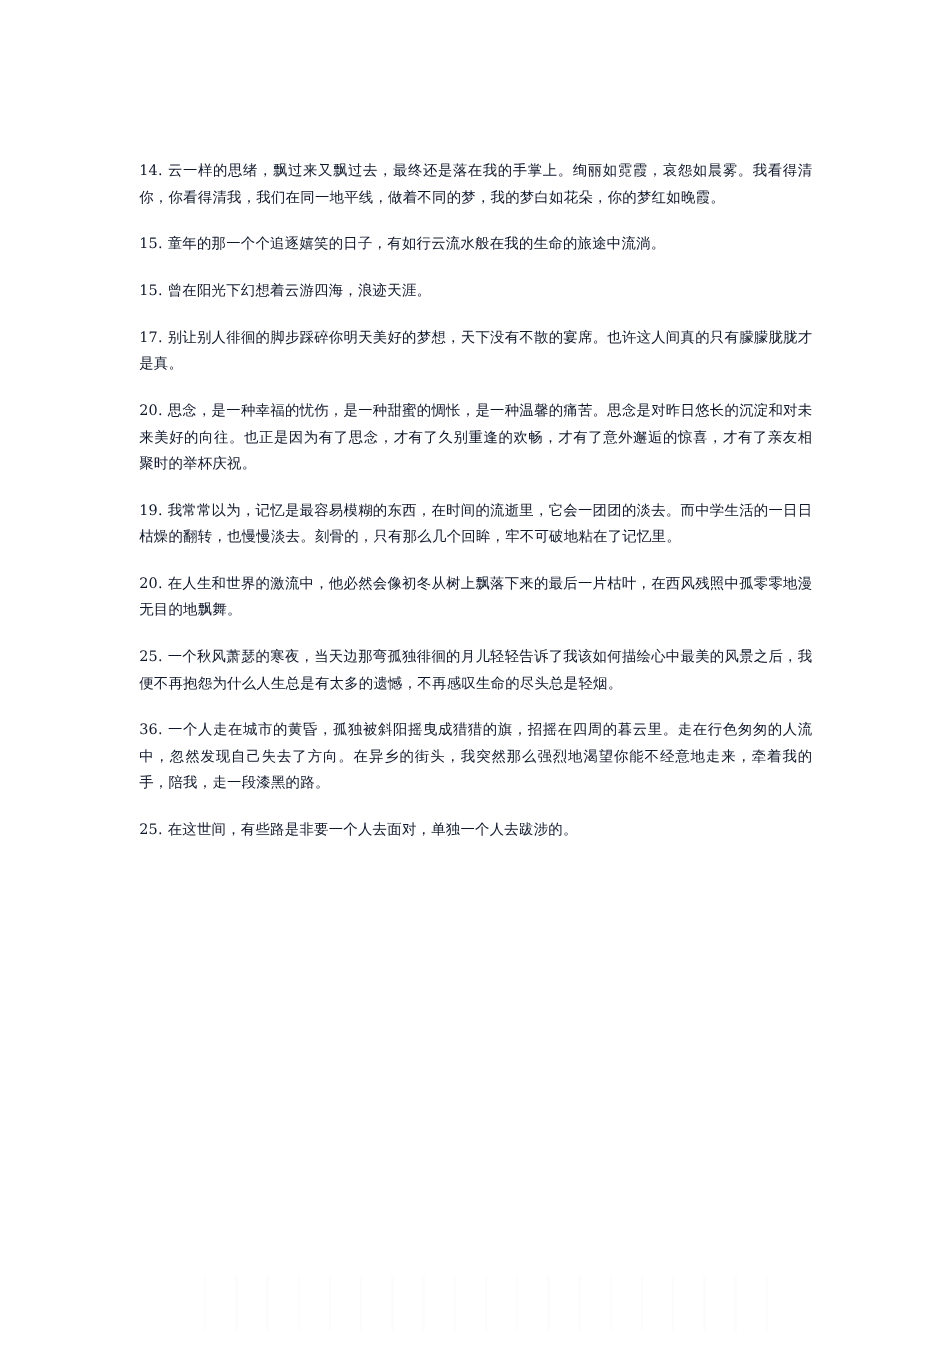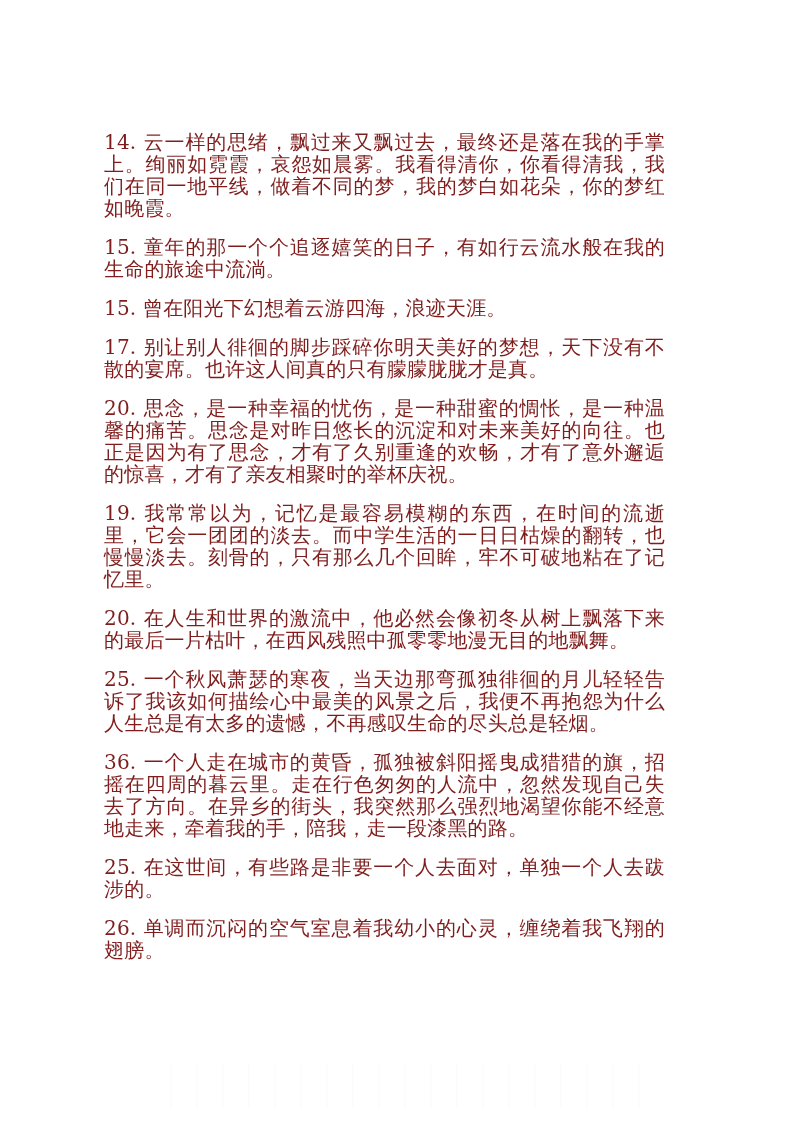--- a/index.html
+++ b/index.html
@@ -10,26 +10,26 @@
   .page {
     position: relative;
     width: 793px;
     height: 1122px;
     background: #ffffff;
     overflow: hidden;
     font-family: "DejaVu Serif", "Liberation Serif", serif;
   }
   .text-content {
     position: absolute;
-    left: 104px;
+    left: 116px;
     top: 131px;
     width: 561px;
-    font-size: 20px;
+    font-size: 12px;
     line-height: 22px;
-    color: #7f1d1d;
+    color: #0f172a;
     text-align: justify;
     text-justify: inter-ideograph;
     letter-spacing: 0.2px;
   }
   .para {
     margin: 0 0 17px 0;
   }
   .faint-watermark {
     position: absolute;
     left: 170px;
@@ -55,16 +55,15 @@
     <p class="para">14. 云一样的思绪，飘过来又飘过去，最终还是落在我的手掌上。绚丽如霓霞，哀怨如晨雾。我看得清你，你看得清我，我们在同一地平线，做着不同的梦，我的梦白如花朵，你的梦红如晚霞。</p>
     <p class="para">15. 童年的那一个个追逐嬉笑的日子，有如行云流水般在我的生命的旅途中流淌。</p>
     <p class="para">15. 曾在阳光下幻想着云游四海，浪迹天涯。</p>
     <p class="para">17. 别让别人徘徊的脚步踩碎你明天美好的梦想，天下没有不散的宴席。也许这人间真的只有朦朦胧胧才是真。</p>
     <p class="para">20. 思念，是一种幸福的忧伤，是一种甜蜜的惆怅，是一种温馨的痛苦。思念是对昨日悠长的沉淀和对未来美好的向往。也正是因为有了思念，才有了久别重逢的欢畅，才有了意外邂逅的惊喜，才有了亲友相聚时的举杯庆祝。</p>
     <p class="para">19. 我常常以为，记忆是最容易模糊的东西，在时间的流逝里，它会一团团的淡去。而中学生活的一日日枯燥的翻转，也慢慢淡去。刻骨的，只有那么几个回眸，牢不可破地粘在了记忆里。</p>
     <p class="para">20. 在人生和世界的激流中，他必然会像初冬从树上飘落下来的最后一片枯叶，在西风残照中孤零零地漫无目的地飘舞。</p>
     <p class="para">25. 一个秋风萧瑟的寒夜，当天边那弯孤独徘徊的月儿轻轻告诉了我该如何描绘心中最美的风景之后，我便不再抱怨为什么人生总是有太多的遗憾，不再感叹生命的尽头总是轻烟。</p>
     <p class="para">36. 一个人走在城市的黄昏，孤独被斜阳摇曳成猎猎的旗，招摇在四周的暮云里。走在行色匆匆的人流中，忽然发现自己失去了方向。在异乡的街头，我突然那么强烈地渴望你能不经意地走来，牵着我的手，陪我，走一段漆黑的路。</p>
     <p class="para">25. 在这世间，有些路是非要一个人去面对，单独一个人去跋涉的。</p>
-    <p class="para">26. 单调而沉闷的空气室息着我幼小的心灵，缠绕着我飞翔的翅膀。</p>
   </div>
   <div class="faint-watermark"></div>
 </div>
 
 </body></html>

